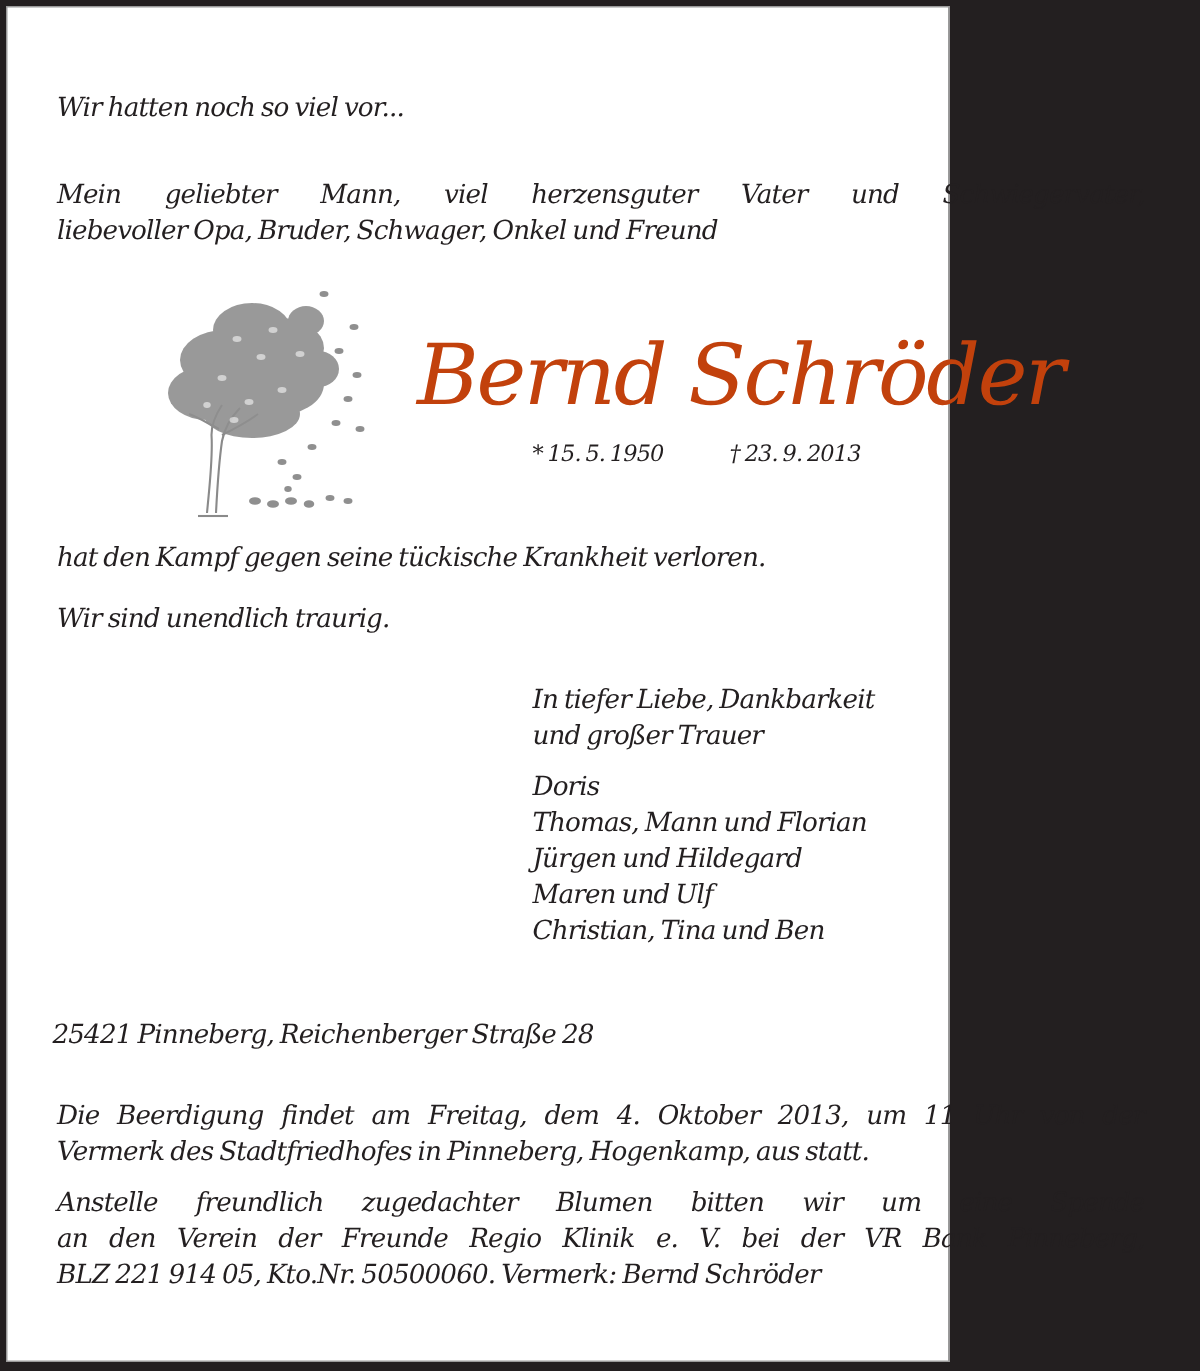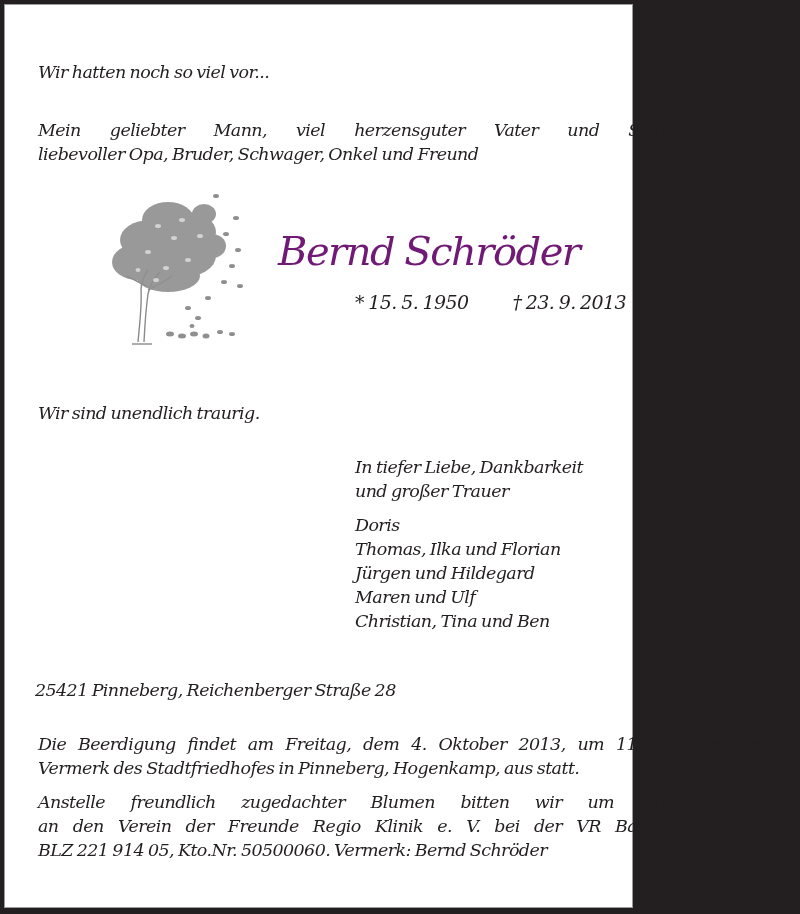--- a/index.html
+++ b/index.html
@@ -43,31 +43,31 @@
     .justify-all {
       text-align: justify;
       text-align-last: justify;
     }
     .name {
       position: absolute;
       left: 274px;
       top: 212px;
       font-family: "DejaVu Serif", "Liberation Serif", serif;
       font-style: italic;
-      font-size: 40px;
+      font-size: 56px;
       letter-spacing: -1.5px;
       line-height: 70px;
       white-space: nowrap;
-      color: #701a75;
+      color: #c2410c;
     }
     .dates {
       position: absolute;
       top: 286px;
       left: 351px;
-      font-size: 19px;
+      font-size: 15px;
       line-height: 24px;
       white-space: nowrap;
     }
     .dates span { display: inline-block; }
     .dates .death { margin-left: 44px; }
     .tree {
       position: absolute;
       left: 104px;
       top: 186px;
       width: 140px;
@@ -141,30 +141,31 @@
         <ellipse cx="84" cy="136" rx="2.5" ry="2"></ellipse>
       </g>
     </svg>
 
     <div class="name">Bernd Schröder</div>
 
     <div class="dates">
       <span class="birth">* 15. 5. 1950</span><span class="death">† 23. 9. 2013</span>
     </div>
 
+    <div class="line" style="left:34px; top:356px;">hat den Kampf gegen seine tückische Krankheit verloren.</div>
     <div class="line" style="left:34px; top:397px;">Wir sind unendlich traurig.</div>
 
     <div class="signers" style="top:451px;">
       <div>In tiefer Liebe, Dankbarkeit</div>
       <div>und großer Trauer</div>
     </div>
 
     <div class="signers" style="top:509px;">
       <div>Doris</div>
-      <div>Thomas, Ilka und Florian</div>
+      <div>Thomas, Mann und Florian</div>
       <div>Jürgen und Hildegard</div>
       <div>Maren und Ulf</div>
       <div>Christian, Tina und Ben</div>
     </div>
 
     <div class="line" style="left:31px; top:674px;">25421 Pinneberg, Reichenberger Straße 28</div>
 
     <div class="para justify-all" style="top:728px;">Die Beerdigung findet am Freitag, dem 4. Oktober 2013, um 11 Uhr von der</div>
     <div class="line" style="left:34px; top:752px;">Vermerk des Stadtfriedhofes in Pinneberg, Hogenkamp, aus statt.</div>
 

